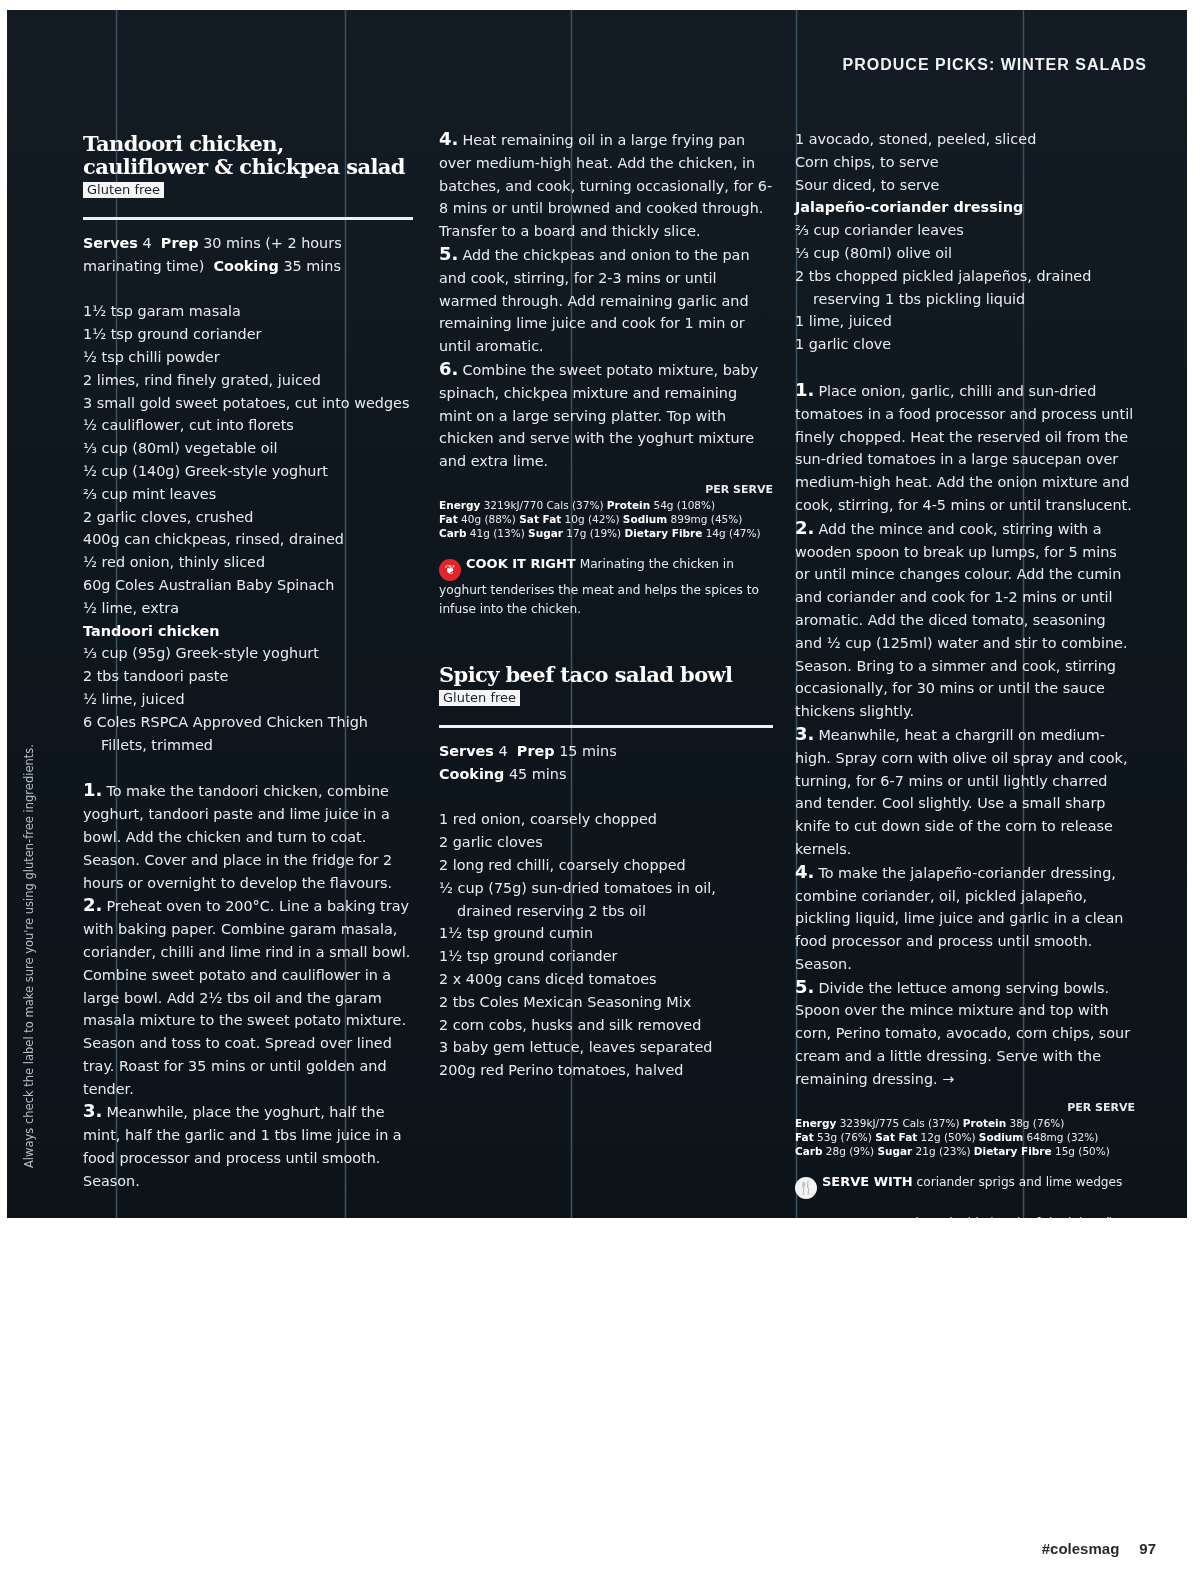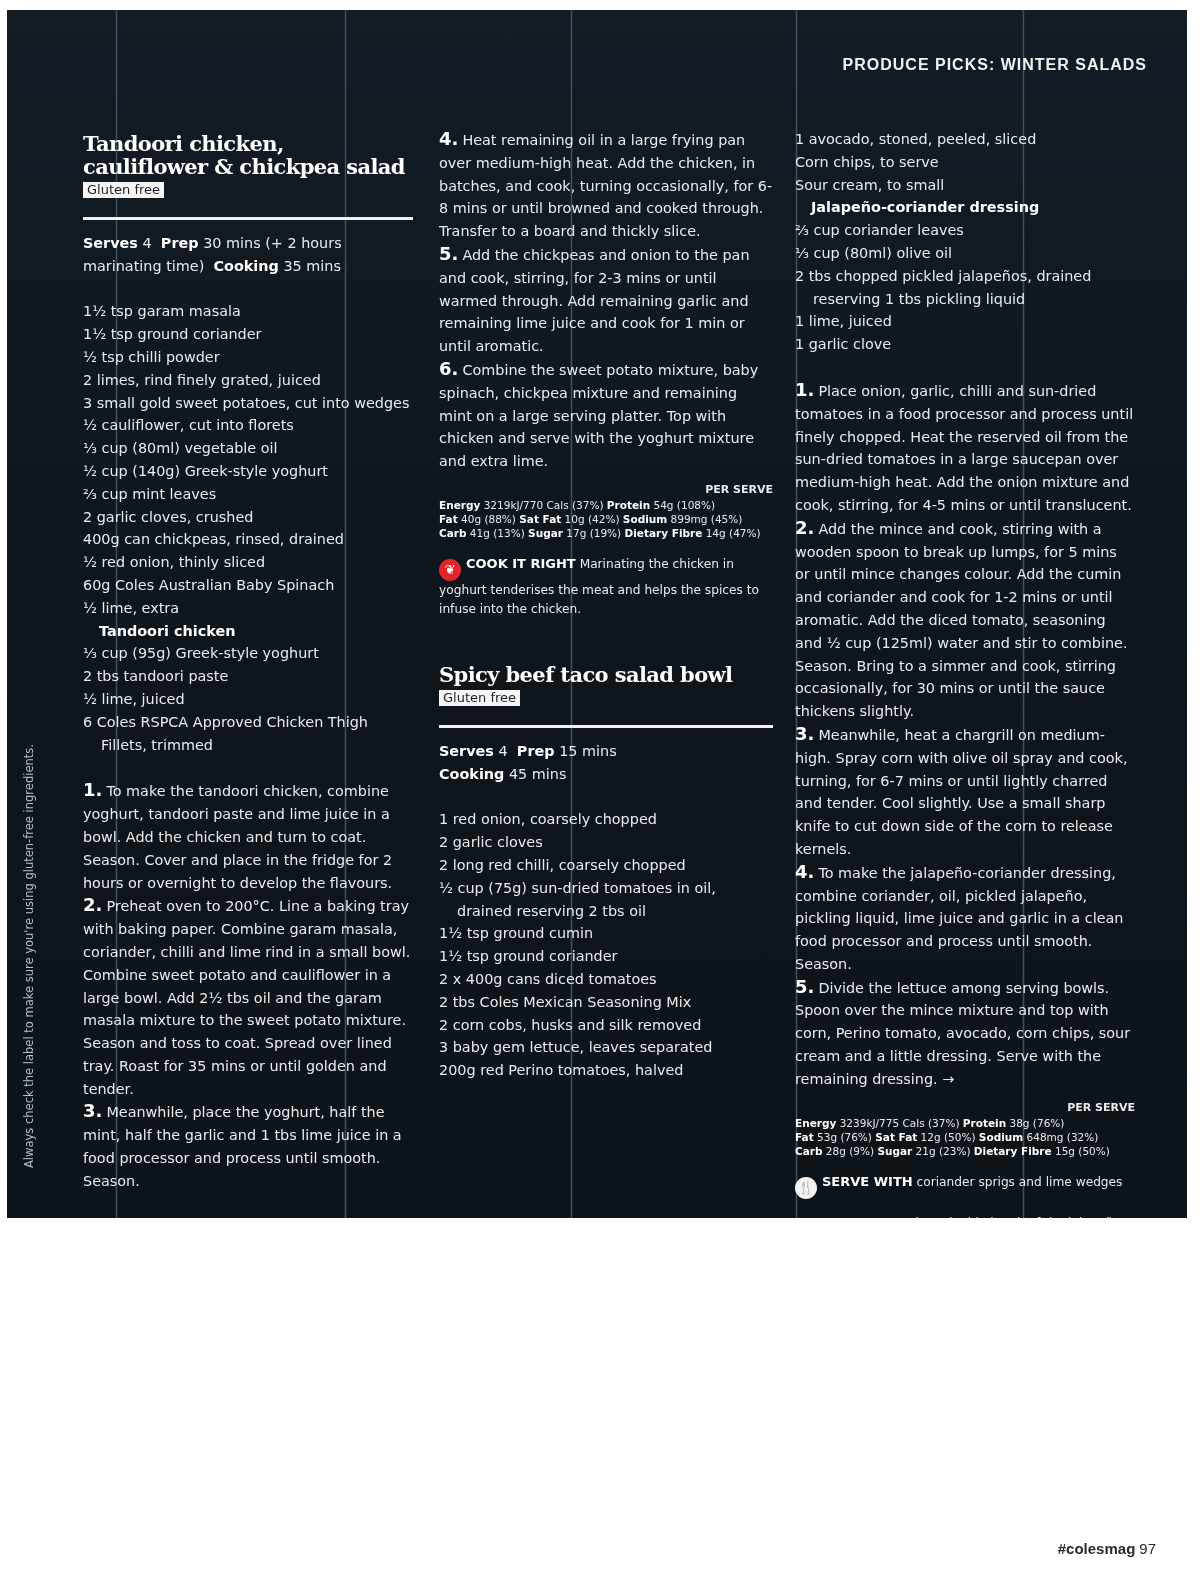--- a/index.html
+++ b/index.html
@@ -16,35 +16,35 @@
   .col2{left:432px;top:118px;width:334px;}
   .col3{left:788px;top:118px;width:340px;}
   .title{font-family:"DejaVu Serif",serif;font-weight:700;font-size:21px;line-height:23px;color:#ffffff;letter-spacing:-0.6px;margin:0;}
   .badge{display:inline-block;background:#f5f5f5;color:#1a2128;font-size:13px;line-height:16px;padding:0 4px;margin-top:2px;}
   .rule{height:3px;background:#f0f0f0;margin:16px 0 12px 0;}
   .meta b{font-weight:700;color:#fff;}
   .meta span{font-weight:400;}
   .gap{height:23px;}
   .ing{margin:0;padding:0;list-style:none;}
   .ing li{padding-left:18px;text-indent:-18px;}
-  .ing li.head{font-weight:700;color:#fff;padding-left:16px;text-indent:0;}
+  .ing li.head{font-weight:700;color:#fff;padding-left:0;text-indent:0;}
   .step b{font-weight:700;font-size:18px;color:#fff;margin-right:4px;}
   .nut{font-size:10.5px;line-height:14px;margin-top:10px;}
   .nut .hd{font-weight:700;font-size:11px;display:flex;align-items:flex-end;flex-direction:column;}
   .nut .hd .dash{flex:1;border-bottom:1px dashed #c9cdd2;margin-left:4px;transform:translateY(-3px);}
   .nut b{font-weight:700;color:#fff;}
   .tip{font-size:12.2px;line-height:19px;margin-top:14px;}
   .tip .ic{display:inline-block;width:22px;height:22px;border-radius:50%;vertical-align:-6px;margin-right:5px;text-align:center;line-height:22px;font-size:13px;font-weight:700;}
   .tip .red{background:#e0262b;color:#fff;}
   .tip .white{background:#f3f3f3;color:#111;}
   .tip b{font-weight:700;color:#fff;font-size:13px;}
   .side{position:absolute;left:22px;top:1168px;transform-origin:left top;transform:rotate(-90deg);
     color:#b9bec4;font-size:11.5px;white-space:nowrap;font-family:"DejaVu Sans",sans-serif;}
   .folio{position:absolute;right:44px;top:1540px;color:#2b2b2b;font-family:"Liberation Sans",sans-serif;font-weight:700;font-size:15px;}
-  .folio .pg{font-weight:400;margin-left:4px;}
+  .folio .pg{font-weight:700;margin-left:20px;}
   .dishes{position:absolute;left:60px;top:1210px;width:580px;height:340px;}
   .d-plate3{position:absolute;left:8px;top:205px;width:552px;height:120px;border-radius:50%/45%;background:linear-gradient(180deg,#e8e8e2,#cfcfc8 70%,#b9b9b0);}
   .d-plate2{position:absolute;left:30px;top:180px;width:510px;height:100px;border-radius:50%/45%;background:linear-gradient(180deg,#d9dedc,#c4cac7);}
   .d-plate1{position:absolute;left:50px;top:150px;width:470px;height:90px;border-radius:50%/45%;background:linear-gradient(180deg,#e1e6e4,#c8cecc);}
   .d-bowl{position:absolute;left:88px;top:0;width:360px;height:225px;border-radius:48% 48% 42% 42%/16% 16% 84% 84%;
     background:radial-gradient(ellipse at 45% 40%,#f1f0e6,#dddccf 60%,#c9c8bb);}
   .d-rim{position:absolute;left:100px;top:6px;width:336px;height:62px;border-radius:50%;background:radial-gradient(ellipse at 50% 60%,#e6e6da,#cfcfc3);}
   .fork{position:absolute;height:10px;background:linear-gradient(180deg,#9aa0a6,#5a6068,#3e444a);border-radius:5px;transform-origin:left center;}
 </style>
 </head>
@@ -160,21 +160,21 @@
       <li>2 corn cobs, husks and silk removed</li>
       <li>3 baby gem lettuce, leaves separated</li>
       <li>200g red Perino tomatoes, halved</li>
     </ul>
   </div>
 
   <div class="col col3">
     <ul class="ing">
       <li>1 avocado, stoned, peeled, sliced</li>
       <li>Corn chips, to serve</li>
-      <li>Sour cream, to small</li>
+      <li>Sour diced, to serve</li>
       <li class="head">Jalapeño-coriander dressing</li>
       <li>⅔ cup coriander leaves</li>
       <li>⅓ cup (80ml) olive oil</li>
       <li>2 tbs chopped pickled jalapeños, drained reserving 1 tbs pickling liquid</li>
       <li>1 lime, juiced</li>
       <li>1 garlic clove</li>
     </ul>
     <div class="gap"></div>
     <div class="step"><b>1.</b><span>Place onion, garlic, chilli and sun-dried tomatoes in a food processor and process until finely chopped. Heat the reserved oil from the sun-dried tomatoes in a large saucepan over medium-high heat. Add the onion mixture and cook, stirring, for 4-5 mins or until translucent.</span></div>
     <div class="step"><b>2.</b><span>Add the mince and cook, stirring with a wooden spoon to break up lumps, for 5 mins or until mince changes colour. Add the cumin and coriander and cook for 1-2 mins or until aromatic. Add the diced tomato, seasoning and ½ cup (125ml) water and stir to combine. Season. Bring to a simmer and cook, stirring occasionally, for 30 mins or until the sauce thickens slightly.</span></div>

